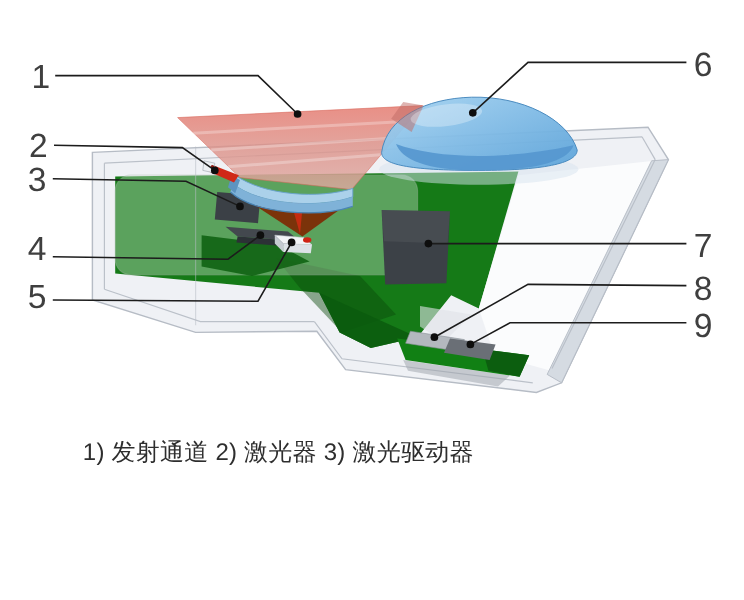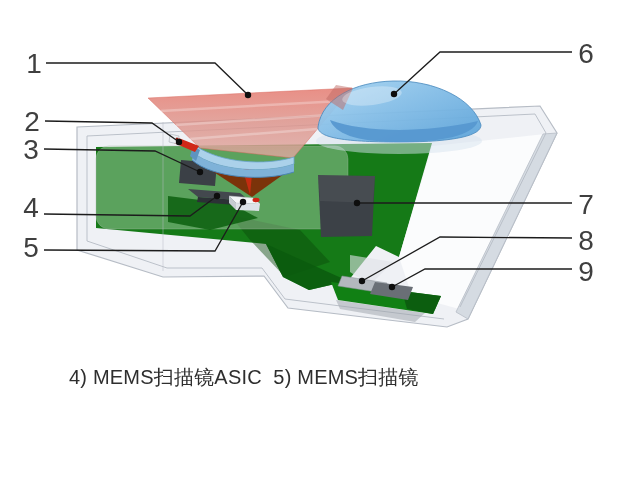--- a/index.html
+++ b/index.html
@@ -148,16 +148,16 @@
     <text class="callout-num" x="31" y="217">4</text>
     <text class="callout-num" x="31" y="257">5</text>
     <text class="callout-num" x="586" y="63">6</text>
     <text class="callout-num" x="586" y="214">7</text>
     <text class="callout-num" x="586" y="250">8</text>
     <text class="callout-num" x="586" y="281">9</text>
   </g>
 </svg>
 
 <div class="legend">
-  <div>4) MEMS扫描镜ASIC  5) MEMS扫描镜</div>
+  <div>1) 发射通道 2) 激光器 3) 激光驱动器</div>
 </div>
 
 </div>
 
 </body></html>

